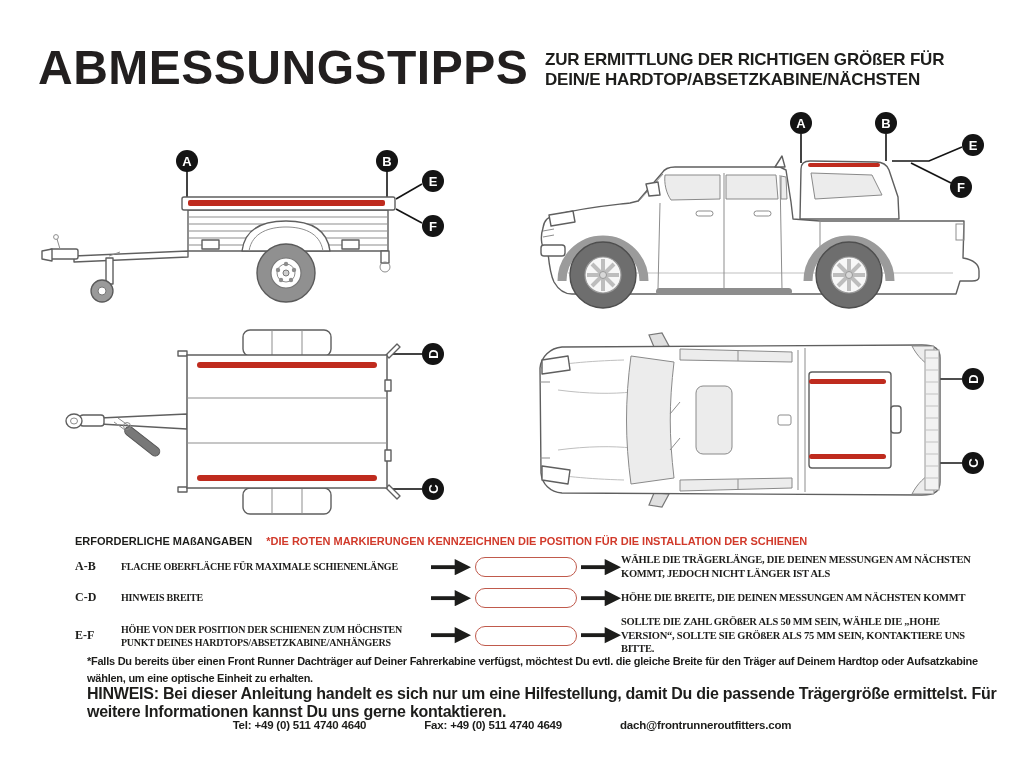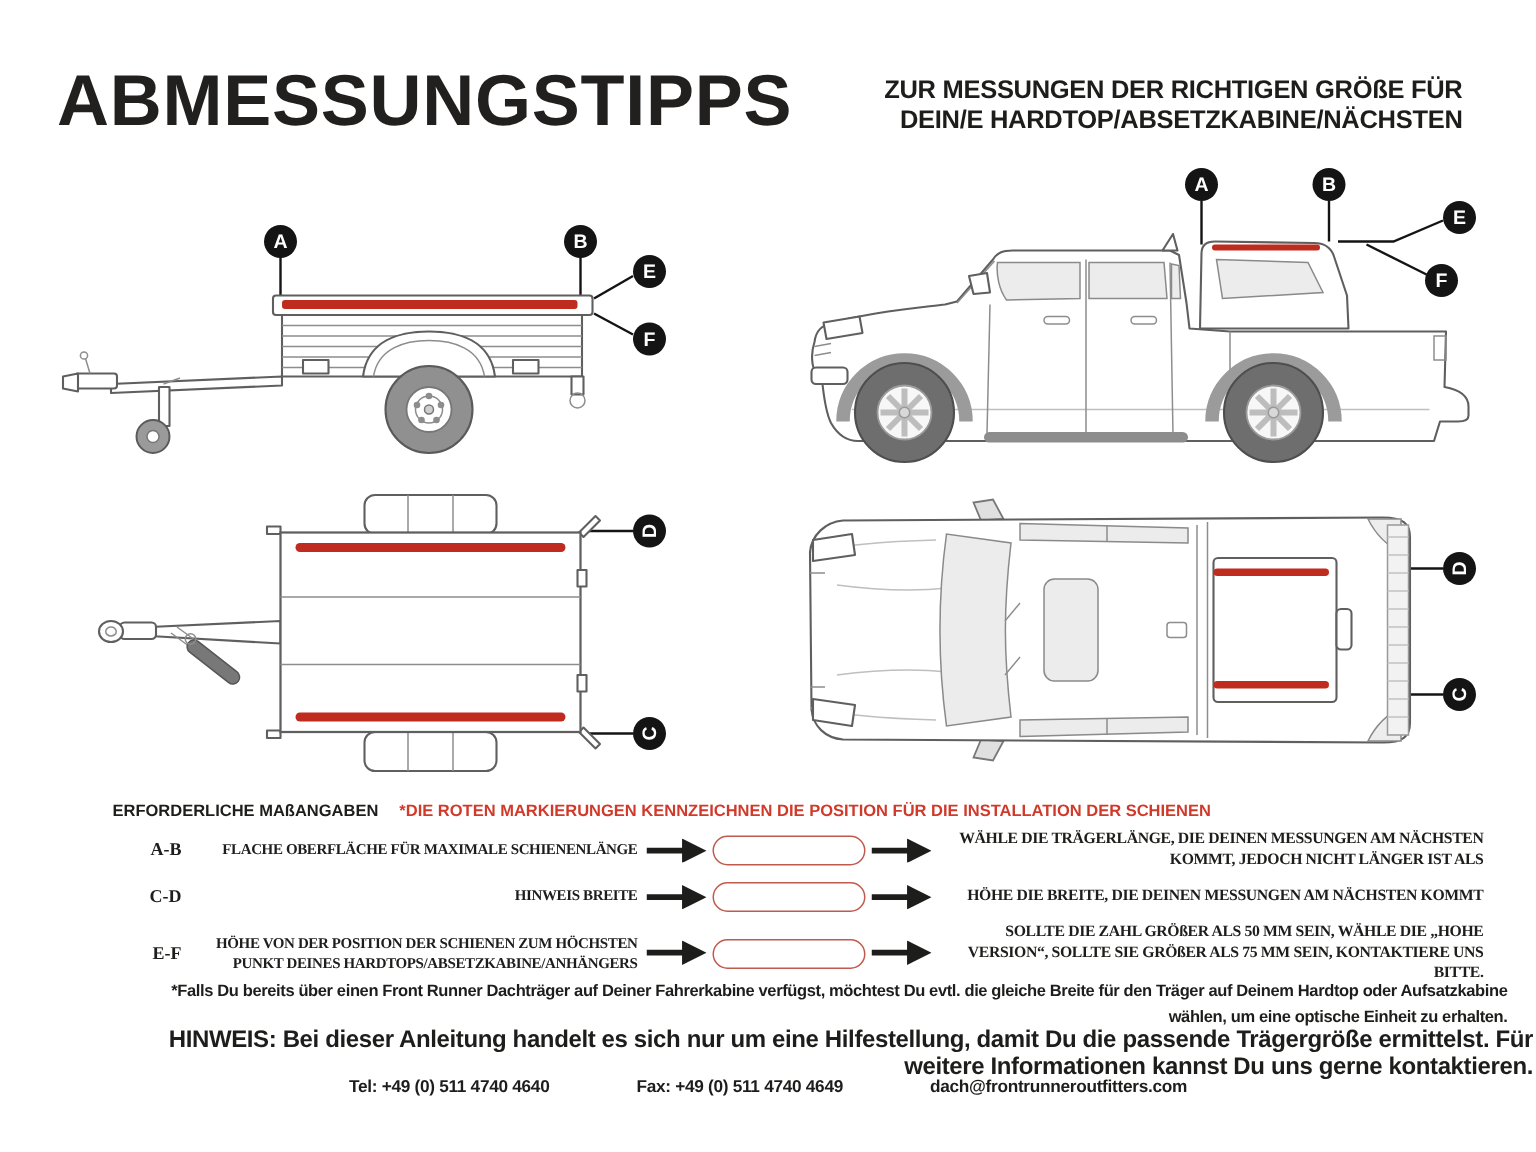--- a/index.html
+++ b/index.html
@@ -1,18 +1,18 @@
 <!DOCTYPE html>
 <html><head>
 <meta charset="utf-8">
 <style>
   html,body{margin:0;padding:0;background:#fff;}
   #canvas{position:relative;width:1024px;height:768px;background:#fff;overflow:hidden;
           font-family:"Liberation Sans",sans-serif;color:#1d1d1b;}
-  .abs{position:absolute;text-align:right;}
+  .abs{position:absolute;}
   .cond{letter-spacing:-0.25px;}
   
   #page-title{left:38px;top:44px;font-size:48px;font-weight:800;letter-spacing:0.5px;line-height:1;color:#221f1f;}
   #subtitle{left:545px;top:50px;width:430px;font-size:17px;font-weight:bold;line-height:1.2;letter-spacing:-0.2px;color:#1d1d1b;}
   
   #trailer-side{left:30px;top:110px;width:445px;height:205px;}
   #truck-side{left:528px;top:103px;width:475px;height:215px;}
   #trailer-top{left:30px;top:322px;width:445px;height:212px;}
   #truck-top{left:528px;top:330px;width:475px;height:205px;}
   svg{display:block;width:100%;height:100%;}
@@ -42,21 +42,21 @@
   #contact{left:0;top:719px;width:1024px;display:flex;justify-content:center;gap:58px;
            font-size:11.5px;font-weight:bold;letter-spacing:-0.2px;}
 </style>
 </head>
 <body>
 
 <div id="canvas">
 
   <div class="abs" id="page-title">ABMESSUNGSTIPPS</div>
   <div class="abs" id="subtitle">
-    <div>ZUR MESSUNGEN DER RICHTIGEN GRÖßE FÜR</div>
+    <div>ZUR ERMITTLUNG DER RICHTIGEN GRÖßER FÜR</div>
     <div>DEIN/E HARDTOP/ABSETZKABINE/NÄCHSTEN</div>
   </div>
 
   <div class="abs" id="trailer-side">
     <svg viewBox="0 0 445 205">
 
       <line class="ldr" x1="157" y1="61" x2="157" y2="88"></line>
       <line class="ldr" x1="357" y1="61" x2="357" y2="87"></line>
       <polyline class="ldr" points="392,74 366,89"></polyline>
       <polyline class="ldr" points="392,113 366,99"></polyline>

